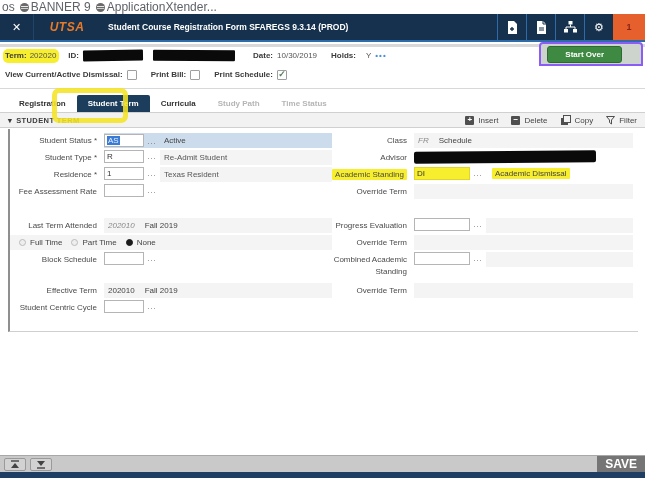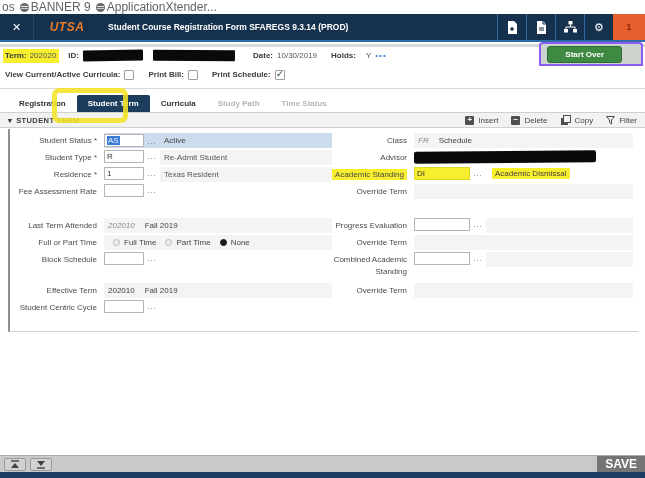--- a/index.html
+++ b/index.html
@@ -21,21 +21,21 @@
   .tb-title{flex:1;display:flex;align-items:center;color:#fff;font-size:8.5px;font-weight:bold;padding-left:8px;white-space:nowrap;overflow:hidden}
   .tb-btn{width:29px;display:flex;align-items:center;justify-content:center;border-left:1px solid #2d6ca8;cursor:pointer}
   .tb-gear{color:#fff;font-size:11px}
   .tb-alert{width:32px;background:#e6602e;display:flex;align-items:center;justify-content:center;color:#8a2412;font-weight:bold;font-size:9px;cursor:pointer}
 
   
   .substrip{position:absolute;top:44px;left:0;right:0;height:3px;background:#d9d9d9}
   .keyblock{position:absolute;top:47px;left:0;right:0;height:17px;display:flex;align-items:center;gap:4px;padding-left:3px;white-space:nowrap}
   .kb-lbl{font-weight:bold;color:#3b3b3b}
   .kb-val{color:#555}
-  .hl-term{background:#f7ee2e;padding:2px 3px 3px 2px;border-radius:0;display:inline-flex;gap:3px;align-items:center}
+  .hl-term{background:#f7ee2e;padding:2px 3px 3px 2px;border-radius:5px;display:inline-flex;gap:3px;align-items:center}
   .redact{background:#0a0a0a;height:11px;display:inline-block;border-radius:1px}
   .redact.r1{width:60px;transform:rotate(-.8deg)}
   .redact.r2{width:82px;margin-left:6px;transform:rotate(.4deg)}
   .holds-more{color:#4a90d9;font-weight:bold;letter-spacing:1px;cursor:pointer}
   .startover-wrap{position:absolute;top:42px;right:2px;background:#cdd4cd;border:2px solid #8b5cf6;border-radius:4px 4px 0 0;padding:2px 19px 1px 6px}
   .btn-startover{background:#3f8a43;border:1px solid #2d6b31;border-radius:3px;color:#fff;font-weight:bold;font-size:8px;padding:3px 17px;cursor:pointer;font-family:"Liberation Sans",sans-serif}
 
   
   .options{position:absolute;top:67px;left:0;right:0;height:15px;display:flex;align-items:center;gap:14px;padding-left:5px}
   .opt{display:flex;align-items:center;gap:4px}
@@ -167,21 +167,21 @@
     <span class="kb-lbl" style="margin-left:10px">Holds:</span>
     <span class="kb-val" style="margin-left:6px">Y</span>
     <span class="holds-more">•••</span>
   </div>
   <div class="startover-wrap">
     <button class="btn-startover">Start Over</button>
   </div>
 
   <div class="options">
     <span class="opt">
-      <span class="opt-lbl">View Current/Active Curricula:</span>
+      <span class="opt-lbl">View Current/Active Dismissal:</span>
       <span class="cb"></span>
     </span>
     <span class="opt">
       <span class="opt-lbl">Print Bill:</span>
       <span class="cb"></span>
     </span>
     <span class="opt">
       <span class="opt-lbl">Print Schedule:</span>
       <span class="cb checked"></span>
     </span>
@@ -254,21 +254,20 @@
         <span class="lov">...</span>
       </div>
       <div class="row">
         <span class="lbl">Last Term Attended</span>
         <span class="band desc">
           <span class="dim">202010</span>
           <span class="val2">Fall 2019</span>
         </span>
       </div>
       <div class="row">
-        <span class="lbl">Full or Part Time</span>
         <span class="radios">
           <span class="radio">
               <span class="rdot"></span>
               <span>Full Time</span>
             </span>
           <span class="radio">
               <span class="rdot"></span>
               <span>Part Time</span>
             </span>
           <span class="radio sel">

